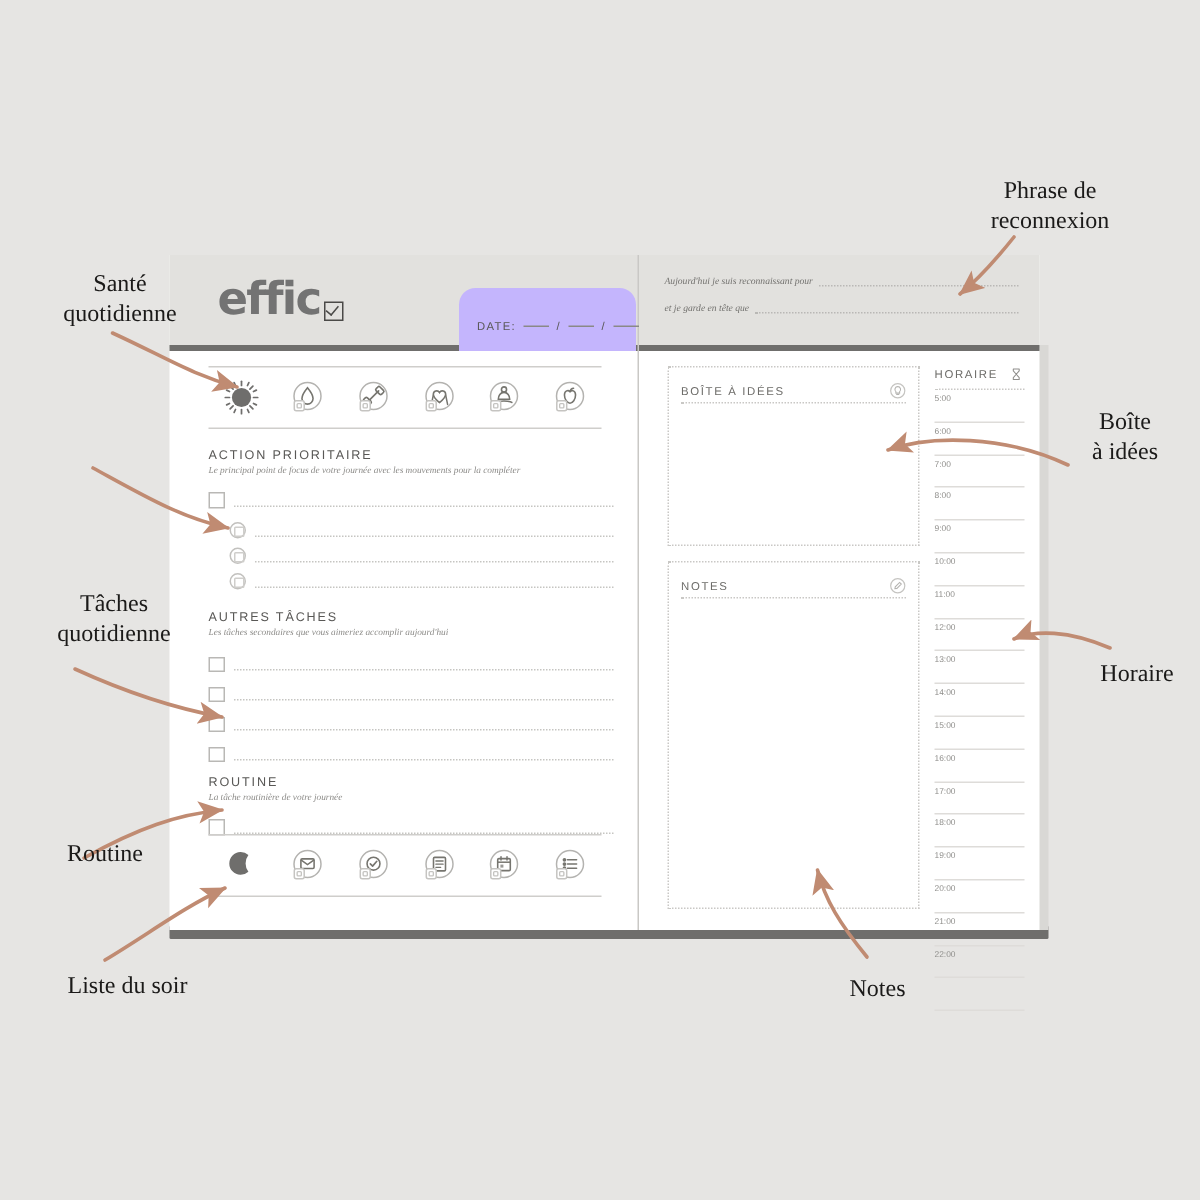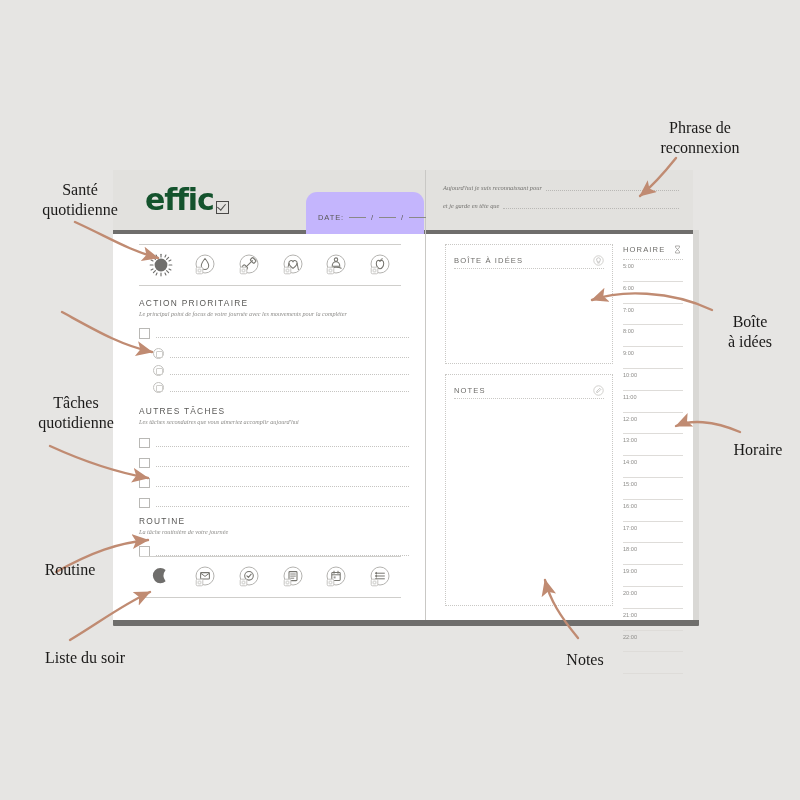--- a/index.html
+++ b/index.html
@@ -49,21 +49,21 @@
   }
   .spine{
     position:absolute;left:312px;top:0;width:1px;height:450px;
     background:#c9c8c5;
   }
 
   
   .logo{
     position:absolute;left:32px;top:12px;
     font-size:30px;font-weight:bold;letter-spacing:-1.2px;
-    color:#14532d;
+    color:#737373;
     font-family:"DejaVu Sans", sans-serif;
     display:flex;align-items:flex-end;
   }
   .logo-check{
     display:inline-block;width:11px;height:11px;
     border:1.6px solid #4a4947;
     margin-left:2px;margin-bottom:3px;
     position:relative;
   }
   .logo-check:after{
@@ -492,18 +492,18 @@
   </svg>
 
   <div class="anno" style="left:10px;top:180px;width:140px;">Santé
 quotidienne</div>
   <div class="anno" style="left:0px;top:393px;width:152px;">Tâches
 quotidienne</div>
   <div class="anno" style="left:0px;top:560px;width:140px;">Routine</div>
   <div class="anno" style="left:0px;top:648px;width:170px;">Liste du soir</div>
   <div class="anno" style="left:620px;top:118px;width:160px;">Phrase de
 reconnexion</div>
-  <div class="anno" style="left:700px;top:272px;width:100px;margin-top:40px;">Boîte
+  <div class="anno" style="left:700px;top:272px;width:100px;">Boîte
 à idées</div>
   <div class="anno" style="left:716px;top:440px;width:84px;">Horaire</div>
   <div class="anno" style="left:540px;top:650px;width:90px;">Notes</div>
 
 </div>
 
 </body></html>

